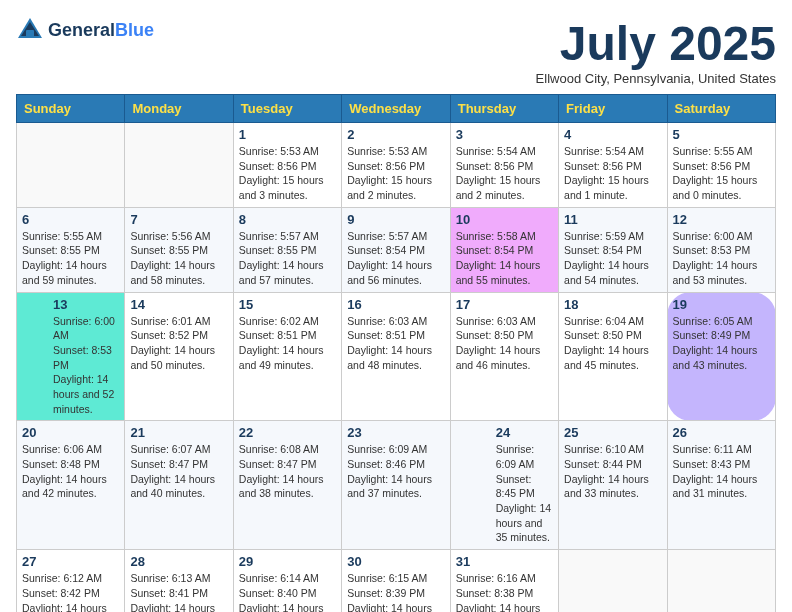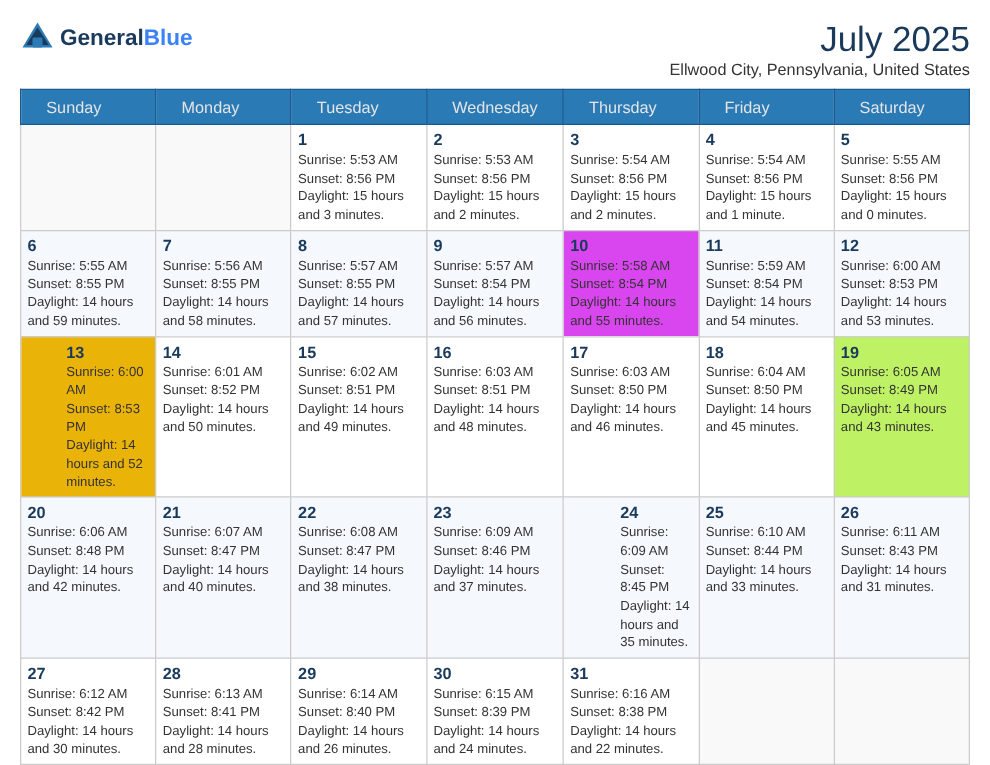--- a/index.html
+++ b/index.html
@@ -22,41 +22,41 @@
     }
     .logo-icon {
       width: 28px;
       height: 28px;
       margin-right: 4px;
     }
     .title-block {
       text-align: right;
     }
     .month-title {
-      font-size: 28px;
+      font-size: 48px;
       color: #1a3a5c;
-      font-weight: normal;
+      font-weight: bold;
     }
     .location-title {
       font-size: 13px;
       color: #333;
     }
     .calendar {
       width: 100%;
       border-collapse: collapse;
       border: 1px solid #ccc;
     }
     .calendar th {
       background: #2a7ab5;
-      color: #e5e5e5;
+      color: #fde047;
       font-size: 13px;
-      padding: 6px 20px;
+      padding: 6px 7px;
       text-align: left;
       border: 1px solid #1a5a90;
-      font-weight: normal;
+      font-weight: bold;
     }
     .calendar td {
       vertical-align: top;
       border: 1px solid #ccc;
       padding: 4px 5px;
       min-height: 80px;
       width: calc(100% / 7);
       background: #fff;
     }
     .calendar tr:nth-child(even) td {
@@ -150,35 +150,35 @@
           <div class="day-info">Sunrise: 5:56 AM<br>Sunset: 8:55 PM<br>Daylight: 14 hours and 58 minutes.</div>
         </td>
         <td style="background: rgb(245, 248, 252);">
           <div class="day-num">8</div>
           <div class="day-info">Sunrise: 5:57 AM<br>Sunset: 8:55 PM<br>Daylight: 14 hours and 57 minutes.</div>
         </td>
         <td style="background: rgb(245, 248, 252);">
           <div class="day-num">9</div>
           <div class="day-info">Sunrise: 5:57 AM<br>Sunset: 8:54 PM<br>Daylight: 14 hours and 56 minutes.</div>
         </td>
-        <td style="background: #d946ef;">
+        <td style="background: #f0abfc;">
           <div class="day-num">10</div>
           <div class="day-info">Sunrise: 5:58 AM<br>Sunset: 8:54 PM<br>Daylight: 14 hours and 55 minutes.</div>
         </td>
         <td style="background: rgb(245, 248, 252);">
           <div class="day-num">11</div>
           <div class="day-info">Sunrise: 5:59 AM<br>Sunset: 8:54 PM<br>Daylight: 14 hours and 54 minutes.</div>
         </td>
         <td style="background: rgb(245, 248, 252);">
           <div class="day-num">12</div>
           <div class="day-info">Sunrise: 6:00 AM<br>Sunset: 8:53 PM<br>Daylight: 14 hours and 53 minutes.</div>
         </td>
       </tr>
       <tr style="background: rgb(255, 255, 255);">
-        <td style="background: #eab308; padding-left: 36px;">
+        <td style="background: #5eead4; padding-left: 36px;">
           <div class="day-num">13</div>
           <div class="day-info">Sunrise: 6:00 AM<br>Sunset: 8:53 PM<br>Daylight: 14 hours and 52 minutes.</div>
         </td>
         <td style="background: rgb(255, 255, 255);">
           <div class="day-num">14</div>
           <div class="day-info">Sunrise: 6:01 AM<br>Sunset: 8:52 PM<br>Daylight: 14 hours and 50 minutes.</div>
         </td>
         <td style="background: rgb(255, 255, 255);">
           <div class="day-num">15</div>
           <div class="day-info">Sunrise: 6:02 AM<br>Sunset: 8:51 PM<br>Daylight: 14 hours and 49 minutes.</div>
@@ -188,21 +188,21 @@
           <div class="day-info">Sunrise: 6:03 AM<br>Sunset: 8:51 PM<br>Daylight: 14 hours and 48 minutes.</div>
         </td>
         <td style="background: rgb(255, 255, 255);">
           <div class="day-num">17</div>
           <div class="day-info">Sunrise: 6:03 AM<br>Sunset: 8:50 PM<br>Daylight: 14 hours and 46 minutes.</div>
         </td>
         <td style="background: rgb(255, 255, 255);">
           <div class="day-num">18</div>
           <div class="day-info">Sunrise: 6:04 AM<br>Sunset: 8:50 PM<br>Daylight: 14 hours and 45 minutes.</div>
         </td>
-        <td style="background: #bef264;">
+        <td style="background: #c4b5fd; border-radius: 24px;">
           <div class="day-num">19</div>
           <div class="day-info">Sunrise: 6:05 AM<br>Sunset: 8:49 PM<br>Daylight: 14 hours and 43 minutes.</div>
         </td>
       </tr>
       <tr style="background: rgb(245, 248, 252);">
         <td style="background: rgb(245, 248, 252);">
           <div class="day-num">20</div>
           <div class="day-info">Sunrise: 6:06 AM<br>Sunset: 8:48 PM<br>Daylight: 14 hours and 42 minutes.</div>
         </td>
         <td style="background: rgb(245, 248, 252);">

